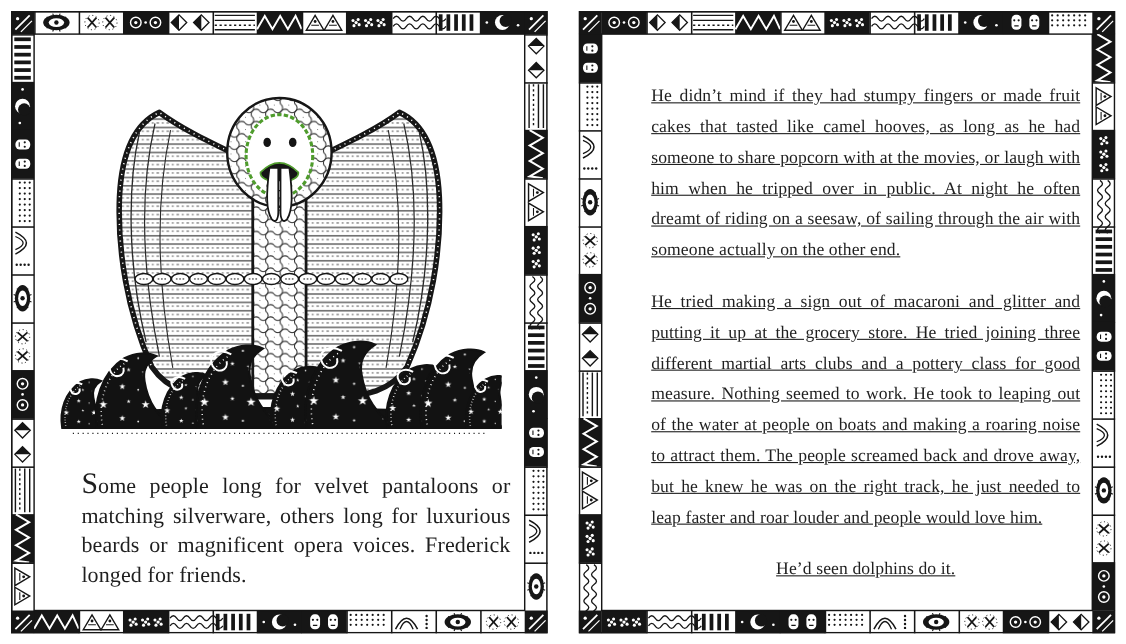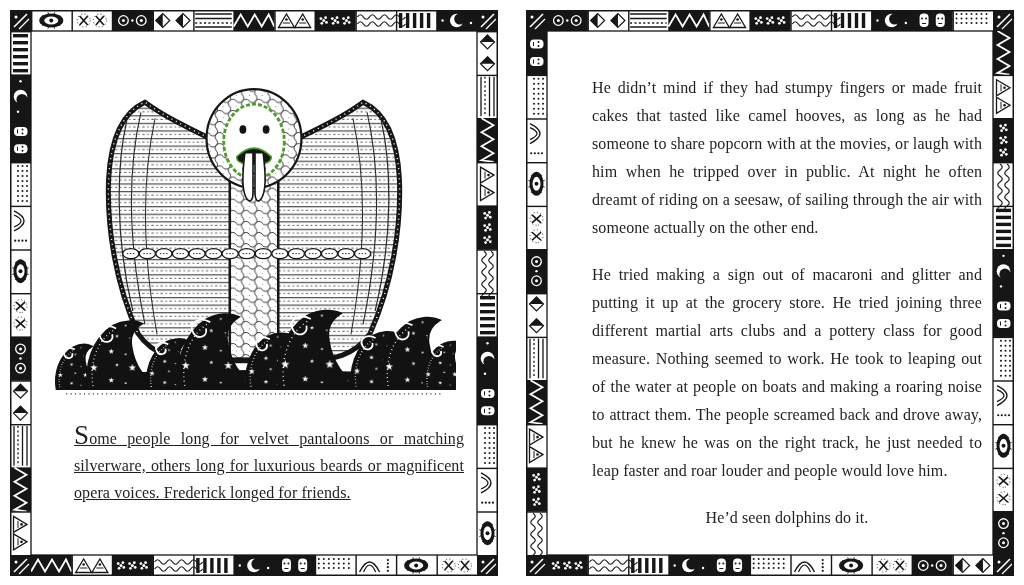--- a/index.html
+++ b/index.html
@@ -8,29 +8,28 @@
     background:#ffffff;color:#1f1f1f;
     font-family:"Liberation Serif", serif;
   }
   .page{position:absolute;top:10px;width:488px;height:566px;background:#fff}
   #page-left{left:10px}
   #page-right{left:526px}
   .border-svg{position:absolute;left:0;top:0;width:100%;height:100%;display:block}
   .art{position:absolute;left:42px;top:74px}
   .caption{
     position:absolute;left:64px;top:397px;width:390px;
-    font-size:16px;line-height:27px;text-align:justify;
+    font-size:20px;line-height:27px;text-align:justify;
     letter-spacing:.1px;
-    text-decoration:underline;
   }
   .caption::first-letter{font-size:27px;line-height:.9}
   .story{position:absolute;left:66px;top:64px;width:390px}
   .story p{
     margin:0 0 19px 0;font-size:16px;line-height:28px;
-    text-align:justify;letter-spacing:.1px;
+    text-align:justify;letter-spacing:.1px;text-decoration:underline;
   }
   .story p:last-child{text-align:center}
 </style>
 </head>
 <body>
 
 <div class="page" id="page-left">
   <svg class="border-svg" id="border-left" viewBox="0 0 488 566">
       <g transform="translate(21.0,0)">
         <rect x="0" y="0" width="1.4" height="21" fill="#161616"></rect>

